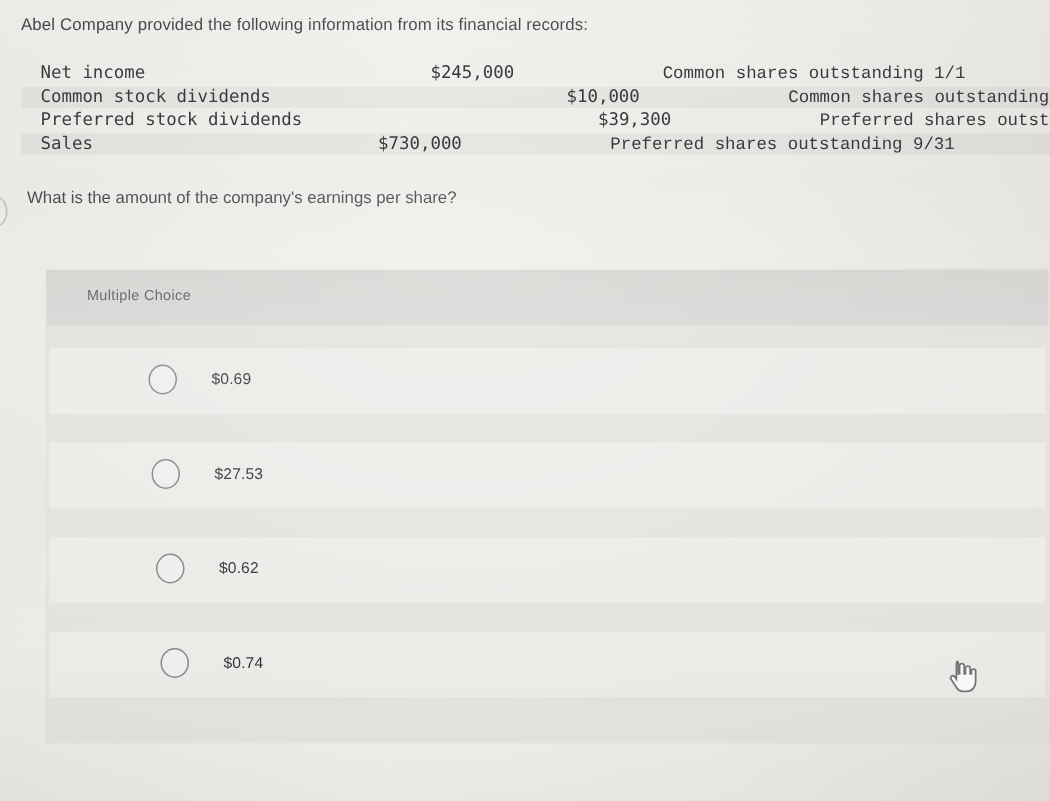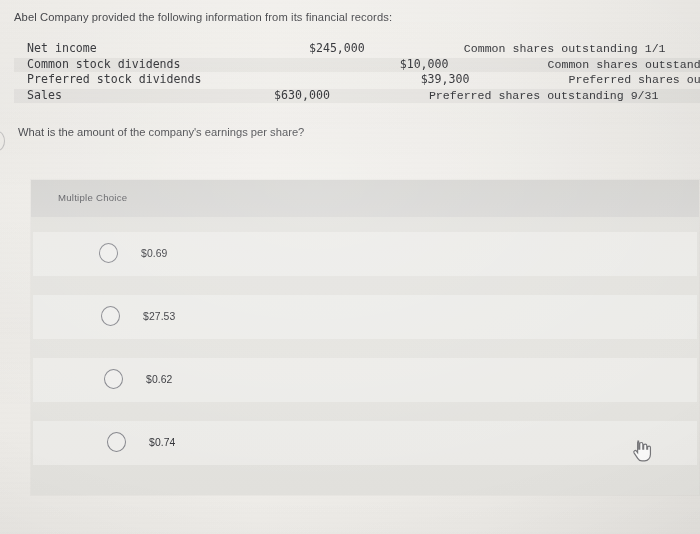--- a/index.html
+++ b/index.html
@@ -64,21 +64,21 @@
     white-space:nowrap;
   }
   .drow.band::before{
     content:"";
     position:absolute; left:14px; right:0; top:1px; bottom:0;
     background:rgba(90,90,95,0.075);
     z-index:0;
   }
   .drow > span { position:relative; z-index:1; display:inline-block; }
   .dlabel  { position:absolute; left:27px; }
-  .damount { position:absolute; left:180px; width:86px; text-align:right;margin-left:22px; }
+  .damount { position:absolute; left:180px; width:86px; text-align:right; }
   .ddesc   { position:absolute; left:272px;font-family:Liberation Mono, monospace; }
 
   
   #question {
     position:absolute; left:18px; top:126px;
     font-size:11.2px; color:#3b3c40; white-space:nowrap;
   }
   #stray-arc {
     position:absolute; left:-9px; top:131px;
     width:14px; height:20px;
@@ -170,21 +170,21 @@
 
     <div class="drow">
       <span class="dlabel">Preferred stock dividends</span>
       <span class="damount">$39,300</span>
       <span class="ddesc">Preferred shares outstanding 1/1</span>
       
     </div>
 
     <div class="drow band">
       <span class="dlabel">Sales</span>
-      <span class="damount">$630,000</span>
+      <span class="damount">$730,000</span>
       <span class="ddesc">Preferred shares outstanding 9/31</span>
       
     </div>
 
   </div>
 
   <div id="stray-arc"></div>
   <div id="question">What is the amount of the company's earnings per share?</div>
 
   <div id="card">

